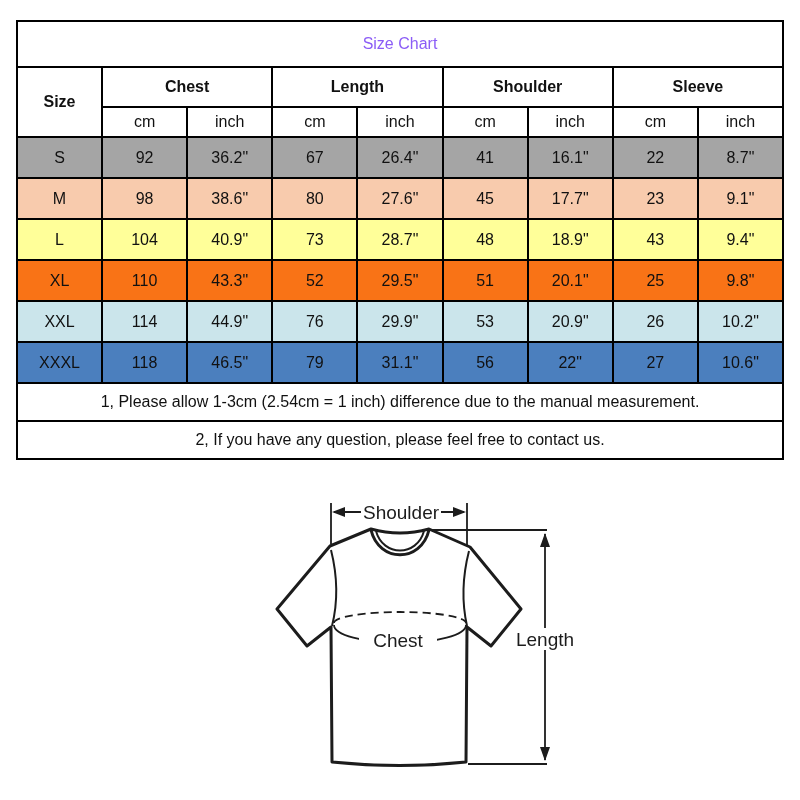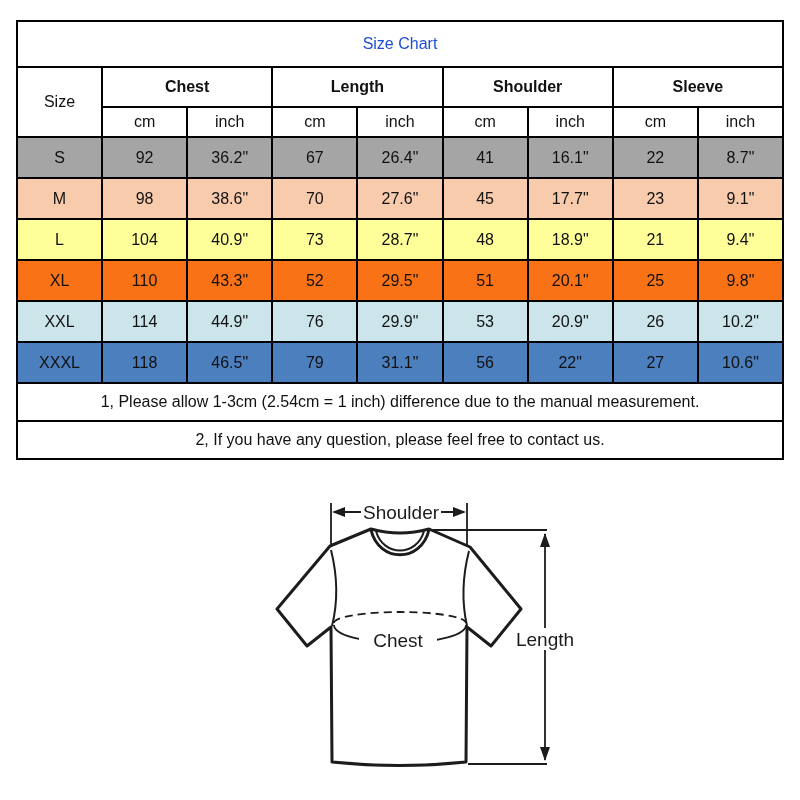--- a/index.html
+++ b/index.html
@@ -16,21 +16,21 @@
   }
   table.size-table td{
     border:2px solid #000;
     text-align:center;vertical-align:middle;
     font-size:16px;padding:0;
     overflow:hidden;white-space:nowrap;
   }
   col.c-size{width:85px;}
   td.title-cell{height:44px;font-size:24px;}
   td.group-cell{height:38px;font-weight:bold;font-size:17px;}
-  td.size-head{font-weight:normal;font-size:17px;}
+  td.size-head{font-weight:bold;font-size:17px;}
   td.unit-cell{height:28px;font-size:17px;}
   tr.data-row td{height:39px;}
   td.note-cell{
     height:36px;text-align:left;padding:0 6px;font-size:16px;
   }
   svg.diagram{position:absolute;left:0;top:480px;}
   .shirt-stroke{fill:#ffffff;stroke:#1c1c1c;stroke-width:3;stroke-linejoin:round;}
   .seam{fill:none;stroke:#1c1c1c;stroke-width:2;}
   .dim{stroke:#1c1c1c;stroke-width:1.8;fill:none;}
   .dim-fill{fill:#1c1c1c;stroke:none;}
@@ -53,21 +53,21 @@
         <col>
         <col>
         <col>
         <col>
         <col>
         <col>
         <col>
     </colgroup>
     <tbody>
       <tr>
-        <td colspan="9" class="title-cell" style="color: #1d4ed8;">Size Chart</td>
+        <td colspan="9" class="title-cell" style="color: #8b5cf6;">Size Chart</td>
       </tr>
       <tr>
         <td rowspan="2" class="size-head">Size</td>
         <td colspan="2" class="group-cell">Chest</td>
         <td colspan="2" class="group-cell">Length</td>
         <td colspan="2" class="group-cell">Shoulder</td>
         <td colspan="2" class="group-cell">Sleeve</td>
       </tr>
       <tr>
         <td class="unit-cell">cm</td>
@@ -88,36 +88,36 @@
         <td>26.4"</td>
         <td>41</td>
         <td>16.1"</td>
         <td>22</td>
         <td>8.7"</td>
       </tr>
       <tr class="data-row" style="background-color: rgb(248, 203, 173);">
         <td>M</td>
         <td>98</td>
         <td>38.6"</td>
-        <td>70</td>
+        <td>80</td>
         <td>27.6"</td>
         <td>45</td>
         <td>17.7"</td>
         <td>23</td>
         <td>9.1"</td>
       </tr>
       <tr class="data-row" style="background-color: rgb(255, 255, 153);">
         <td>L</td>
         <td>104</td>
         <td>40.9"</td>
         <td>73</td>
         <td>28.7"</td>
         <td>48</td>
         <td>18.9"</td>
-        <td>21</td>
+        <td>43</td>
         <td>9.4"</td>
       </tr>
       <tr class="data-row" style="background-color: #f97316;">
         <td>XL</td>
         <td>110</td>
         <td>43.3"</td>
         <td>52</td>
         <td>29.5"</td>
         <td>51</td>
         <td>20.1"</td>

